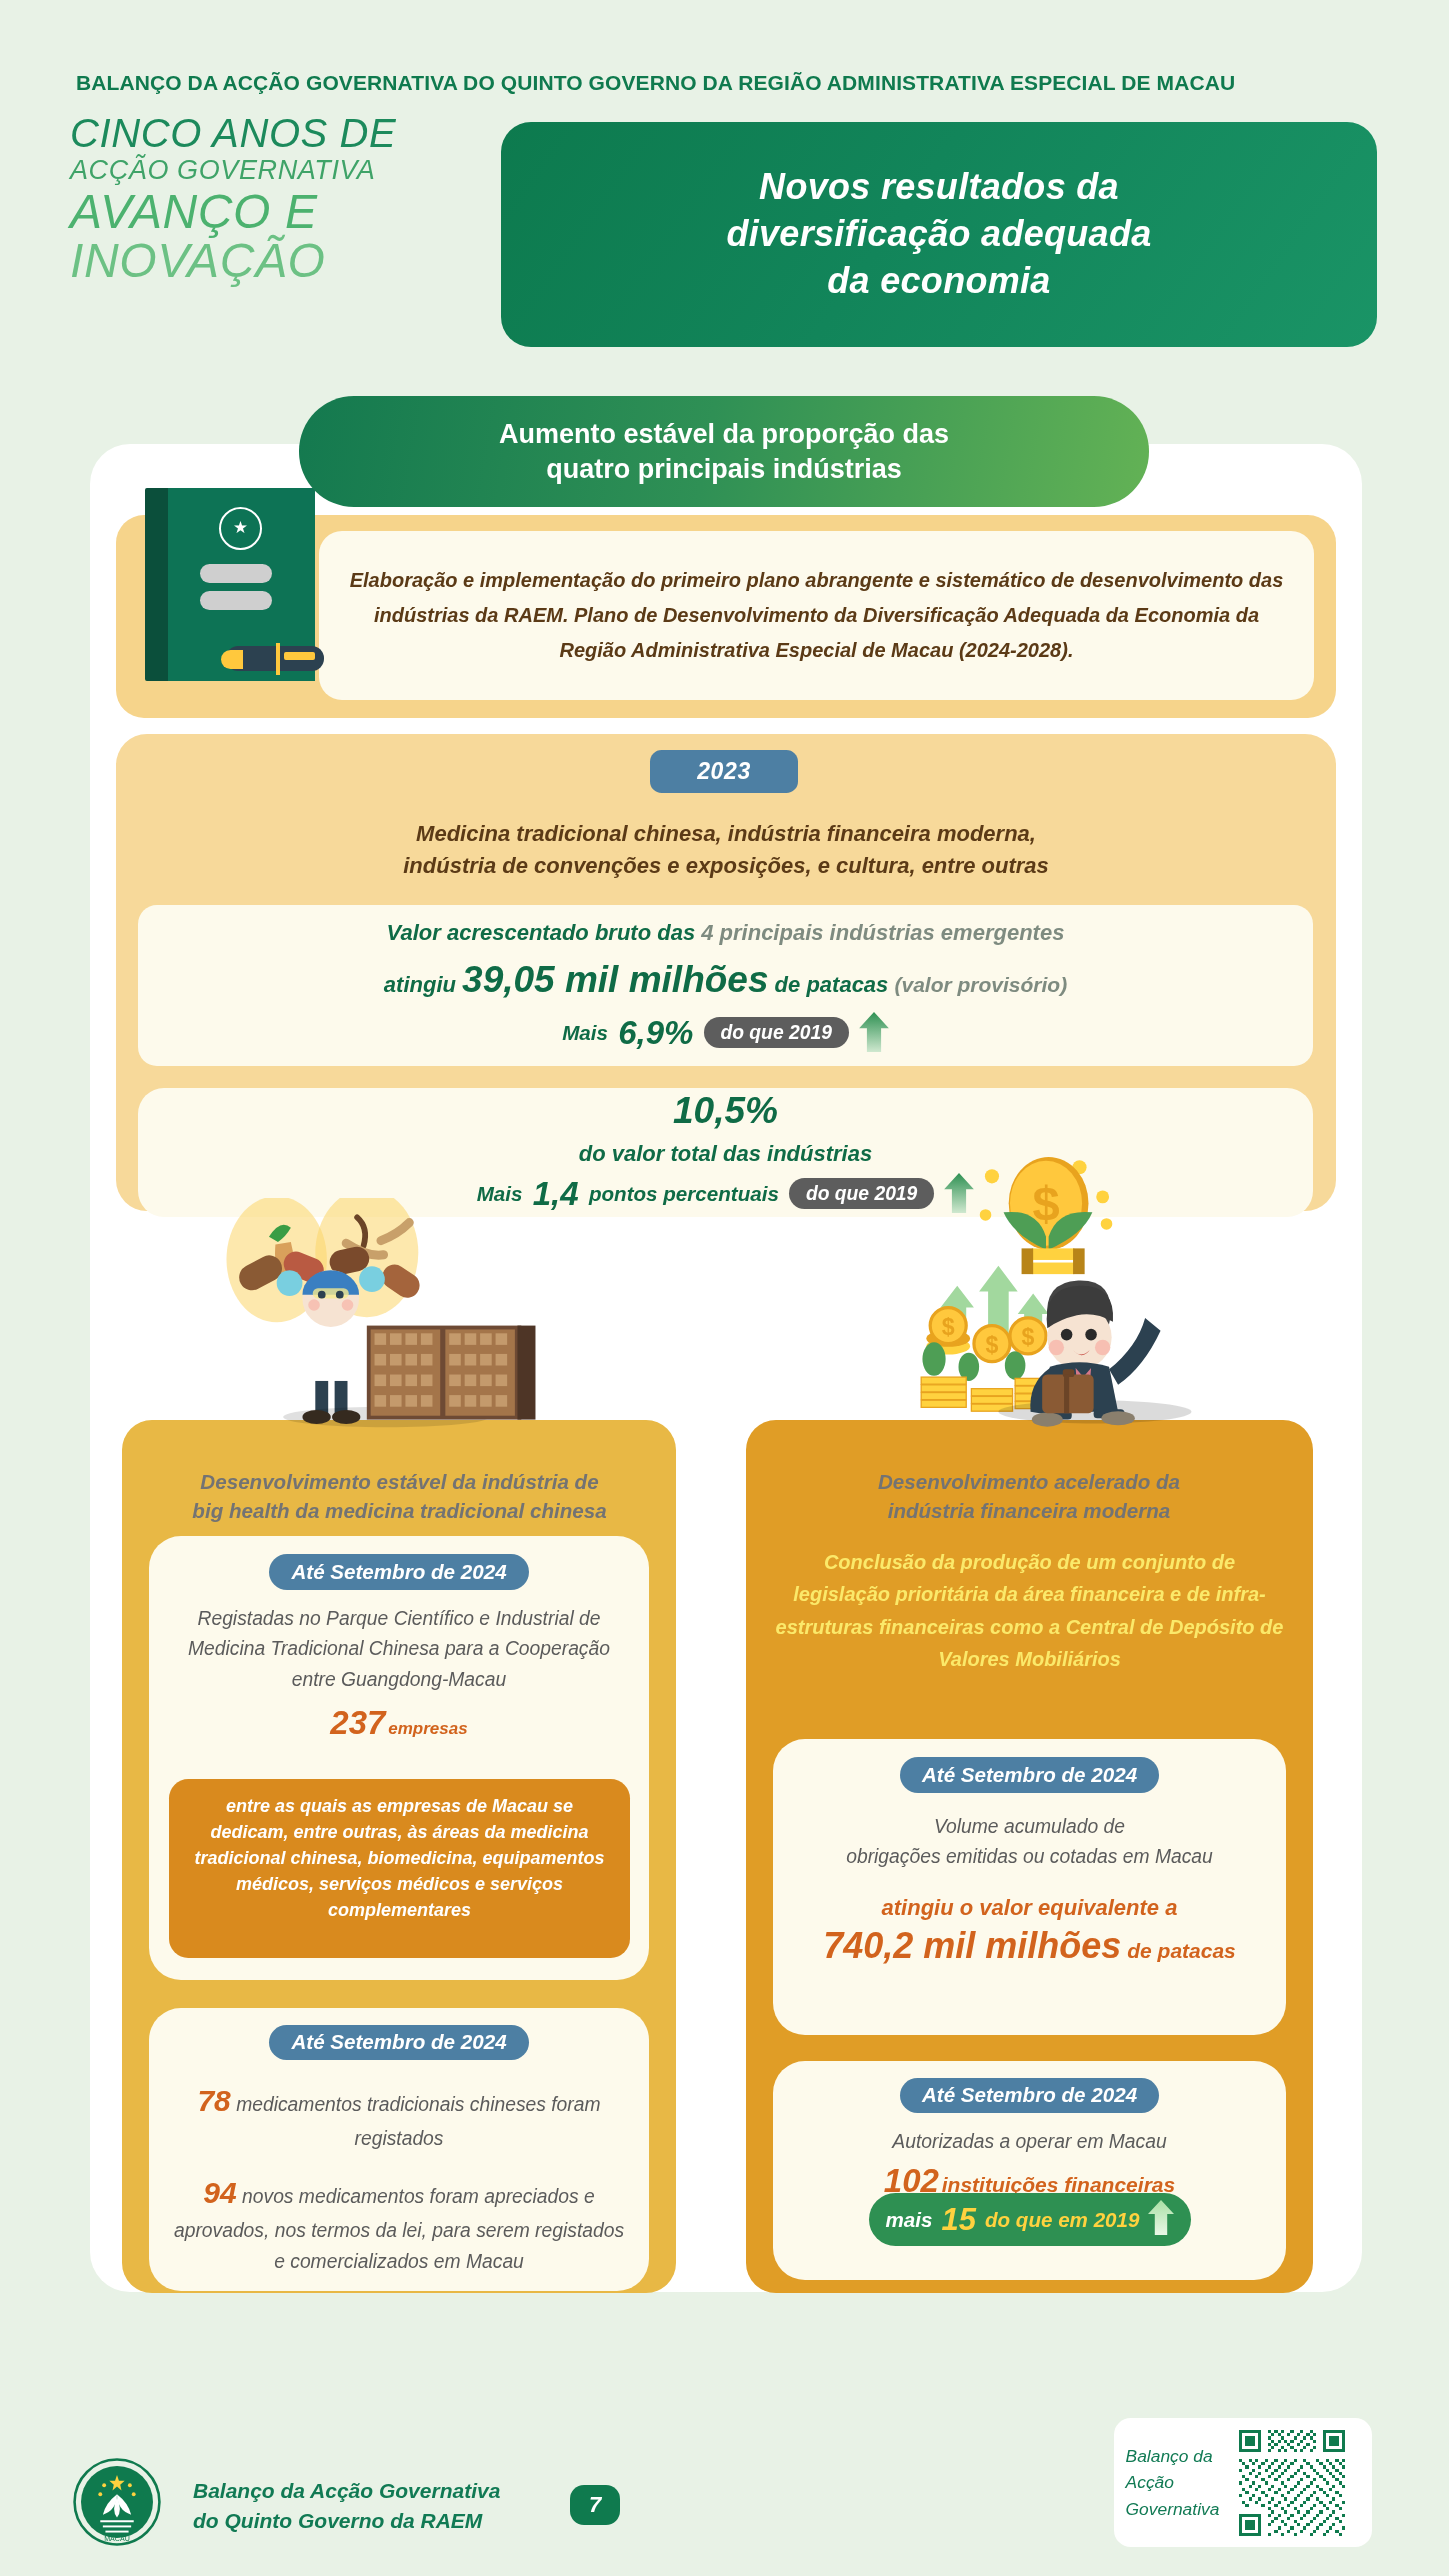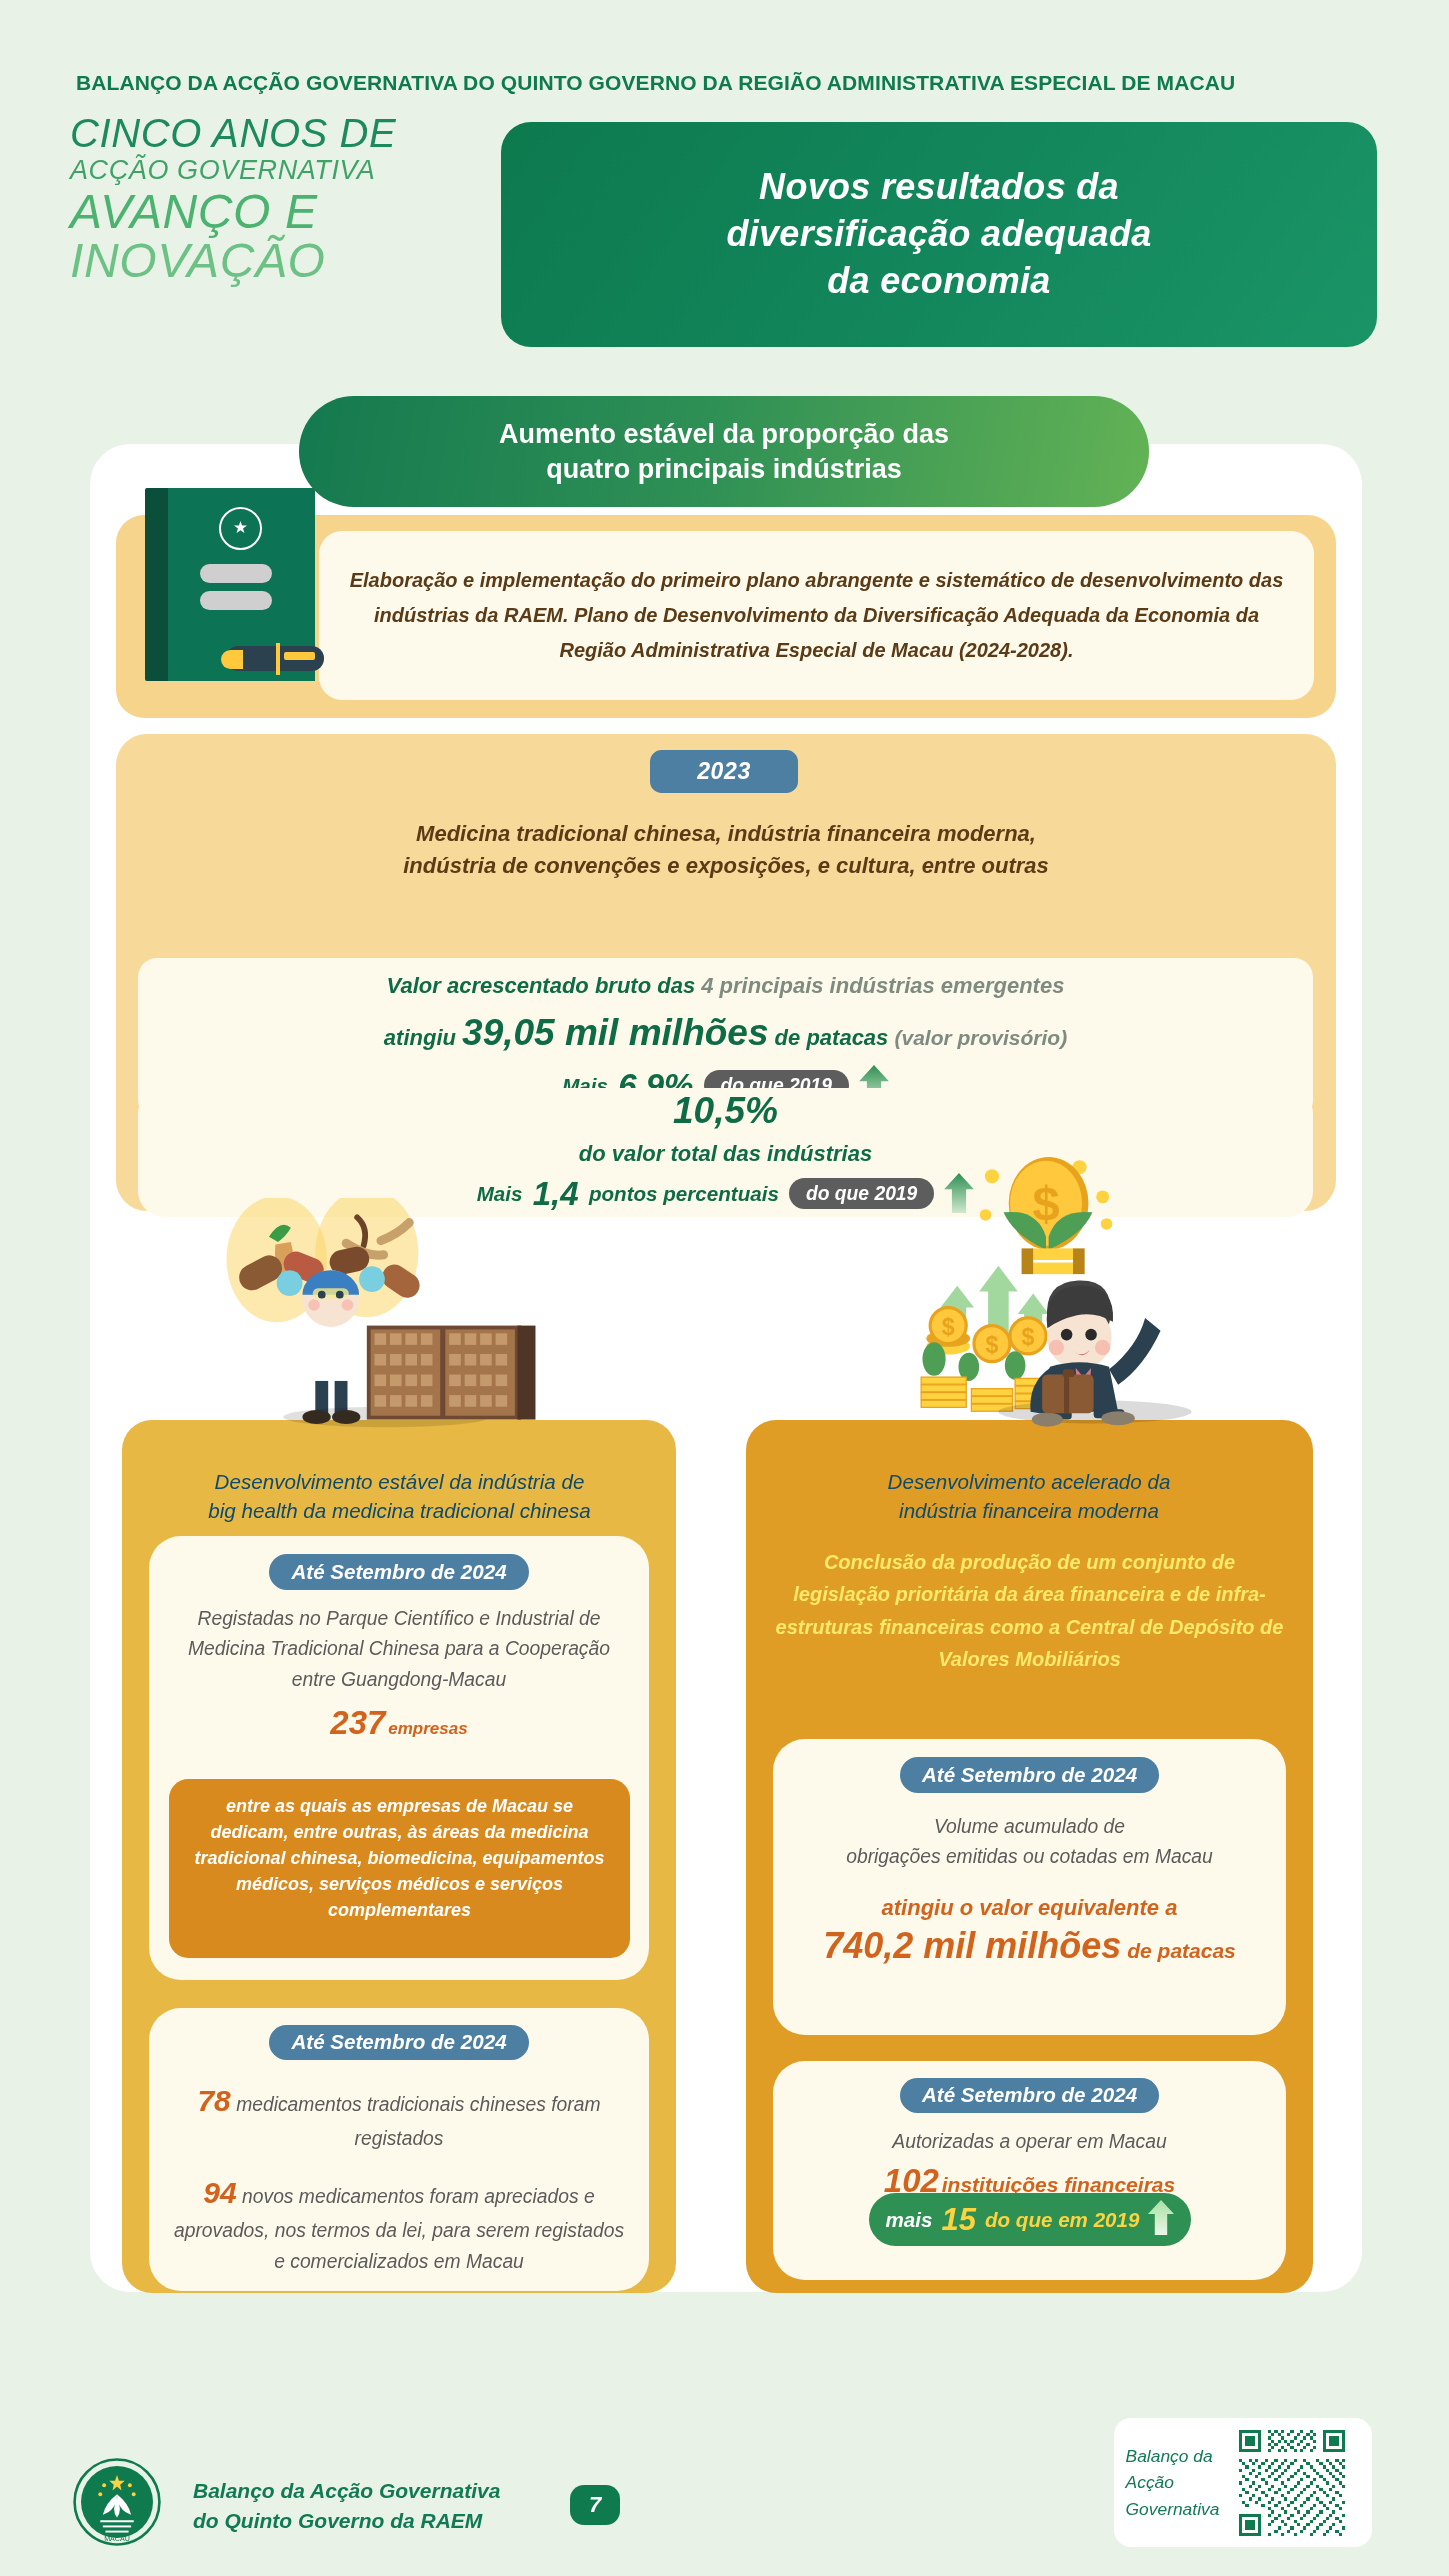--- a/index.html
+++ b/index.html
@@ -100,21 +100,21 @@
   .sectors {
     position:absolute; left:206px; top:818px; width:1040px;
     text-align:center; color:#5b3a16;
     font-size:22px; font-weight:700; font-style:italic; line-height:1.45;
     white-space: pre-line;
   }
   .stat-card {
     position:absolute; background:#fdfaec; border-radius:26px;
     display:flex; flex-direction:column; align-items:center; justify-content:center;
   }
-  .stat-a { left:138px; top:958px; width:1175px; height:161px;border-radius:19px; }
+  .stat-a { left:138px; top:905px; width:1175px; height:161px;border-radius:19px; }
   .stat-b { left:138px; top:1088px; width:1175px; height:129px; }
   .sl { text-align:center; line-height:1.45; font-style:italic; white-space:nowrap; }
   .r1 { font-size:22px; color:#0f6b46; font-weight:700; }
   .r1 .mut { color:#7e8b80; font-weight:600; }
   .r2 { font-size:22px; color:#0f6b46; font-weight:700; margin-top:3.9px; }
   .r2 .big { font-size:37px; }
   .r2 .mut { color:#7e8b80; font-weight:600; font-size:21px; }
   .r3 { margin-top:5.2px; display:flex; align-items:center; justify-content:center; gap:10.3px; }
   .r3 .lbl { font-size:20.6px; color:#0f6b46; font-weight:700; font-style:italic; }
   .r3 .pct { font-size:33px; color:#0f6b46; font-weight:800; font-style:italic; }
@@ -131,21 +131,21 @@
 
   
   .col {
     position:absolute; border-radius:30px;
   }
   .col-l { left:122px; top:1420px; width:554px; height:873px; background:#e8b845; }
   .col-r { left:746px; top:1420px; width:567px; height:873px; background:#e09d26; }
 
   .col-title {
     position:absolute; left:0; width:100%; text-align:center;
-    color:#0c4a6e; font-size:20.6px; font-weight:400; font-style:italic; line-height:1.42;
+    color:#737373; font-size:20.6px; font-weight:700; font-style:italic; line-height:1.42;
     white-space: pre-line;
   }
   .ct-l { top:1467px; }
   .ct-r { top:1467px; }
 
   .sub-card { position:absolute; background:#fdfaec; border-radius:32px; }
 
   .blue-pill {
     background:#4d7fa3; border-radius:22px; color:#fff;
     font-size:20.6px; font-weight:700; font-style:italic;

